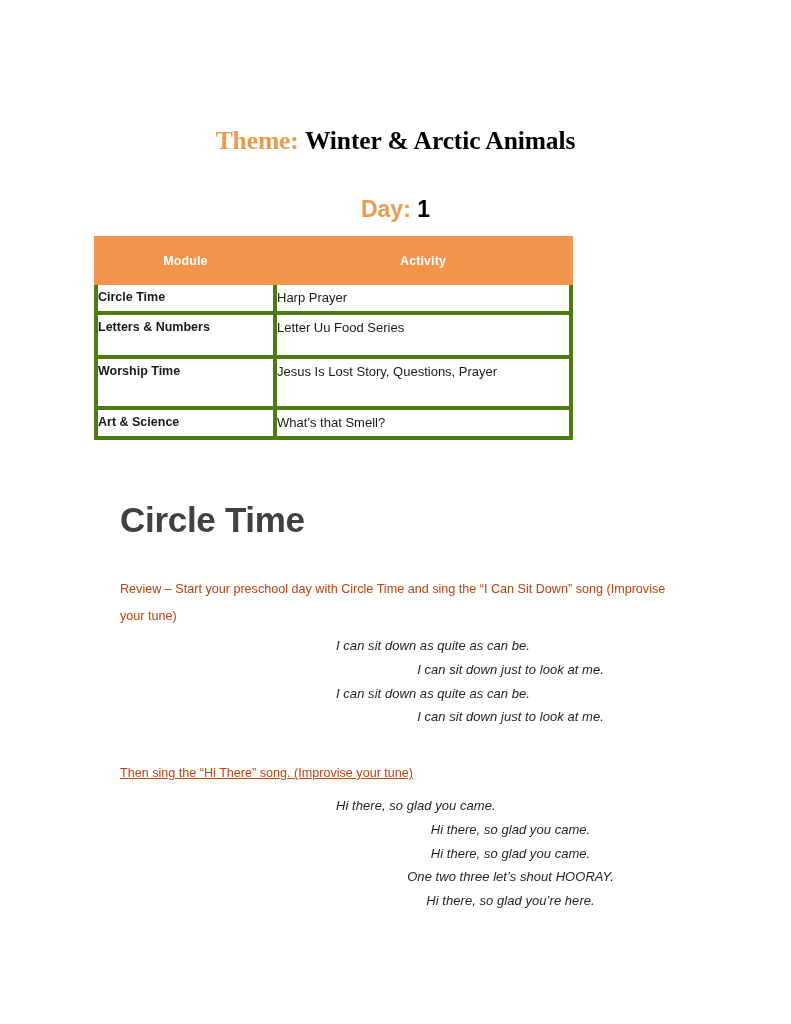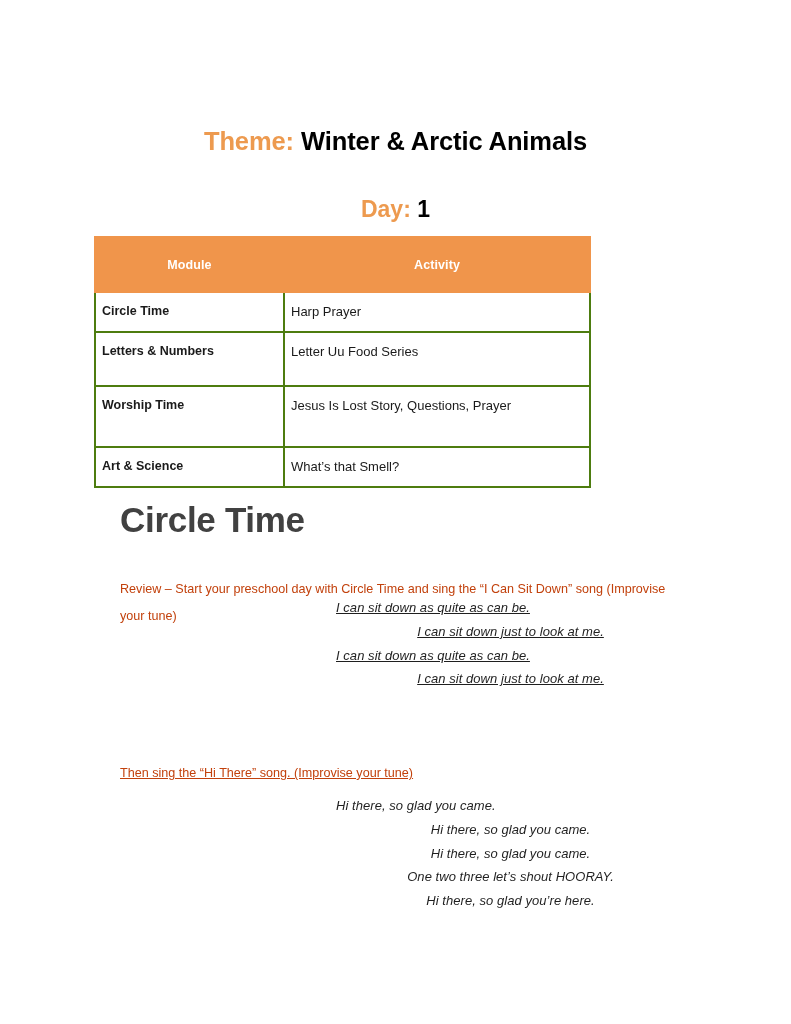--- a/index.html
+++ b/index.html
@@ -29,20 +29,21 @@
     position: absolute;
     left: 0;
     top: 126px;
     width: 791px;
     text-align: center;
     font-size: 25.5px;
     font-weight: bold;
     line-height: 1.2;
     letter-spacing: -0.1px;
     white-space: nowrap;
+    font-family: Liberation Serif, serif;
   }
   .theme-title .label {
     color: #ED9A4F;
   }
   .theme-title .value {
     color: #000000;
   }
 
   .day-title {
     position: absolute;
@@ -66,23 +67,23 @@
   .schedule-table {
     position: absolute;
     left: 94px;
     top: 236px;
     width: 467px;
     border-collapse: collapse;
     table-layout: fixed;
   }
   .schedule-table th,
   .schedule-table td {
-    border: 2px solid #4d7c0f;
+    border: 4px solid #4d7c0f;
     vertical-align: top;
-    padding: 6px;
+    padding: 0;
   }
   .schedule-table thead th {
     background: #F0954B;
     border-color: #F0954B;
     color: #ffffff;
     font-size: 12.5px;
     font-weight: bold;
     text-align: center;
     height: 41px;
     vertical-align: middle;
@@ -151,21 +152,21 @@
   }
   .song-block .song-line {
     display: block;
     white-space: nowrap;
     padding-left: 216px;
   }
   .song-block .song-line.indent {
     padding-left: 221px;
     text-align: center;
   }
-  .song-sit-down { top: 596px; text-decoration: underline; }
+  .song-sit-down { top: 634px; }
   .song-hi-there { top: 794px; }
 </style>
 </head>
 <body>
 
 <div class="page">
 
   <div class="theme-title">
     <span class="label">Theme:</span><span>&nbsp;</span><span class="value">Winter &amp; Arctic Animals</span>
   </div>

